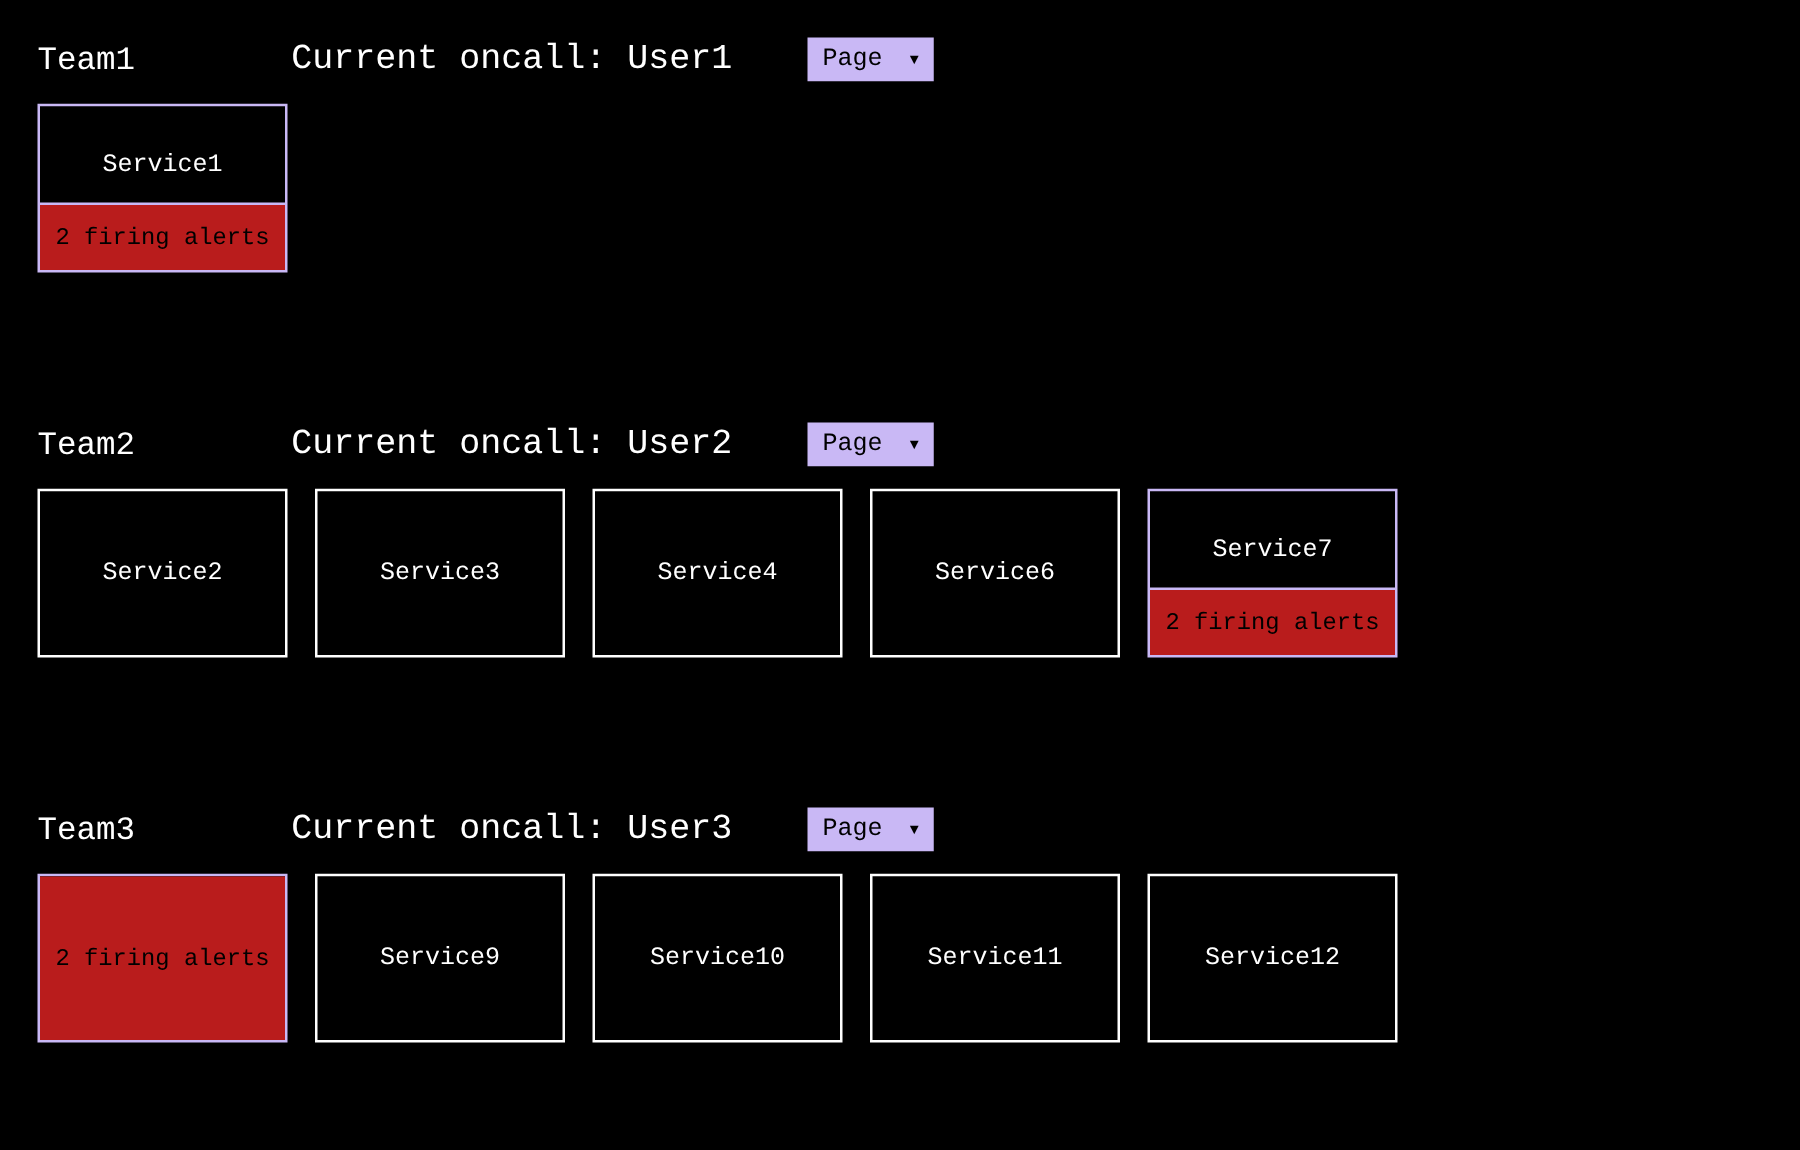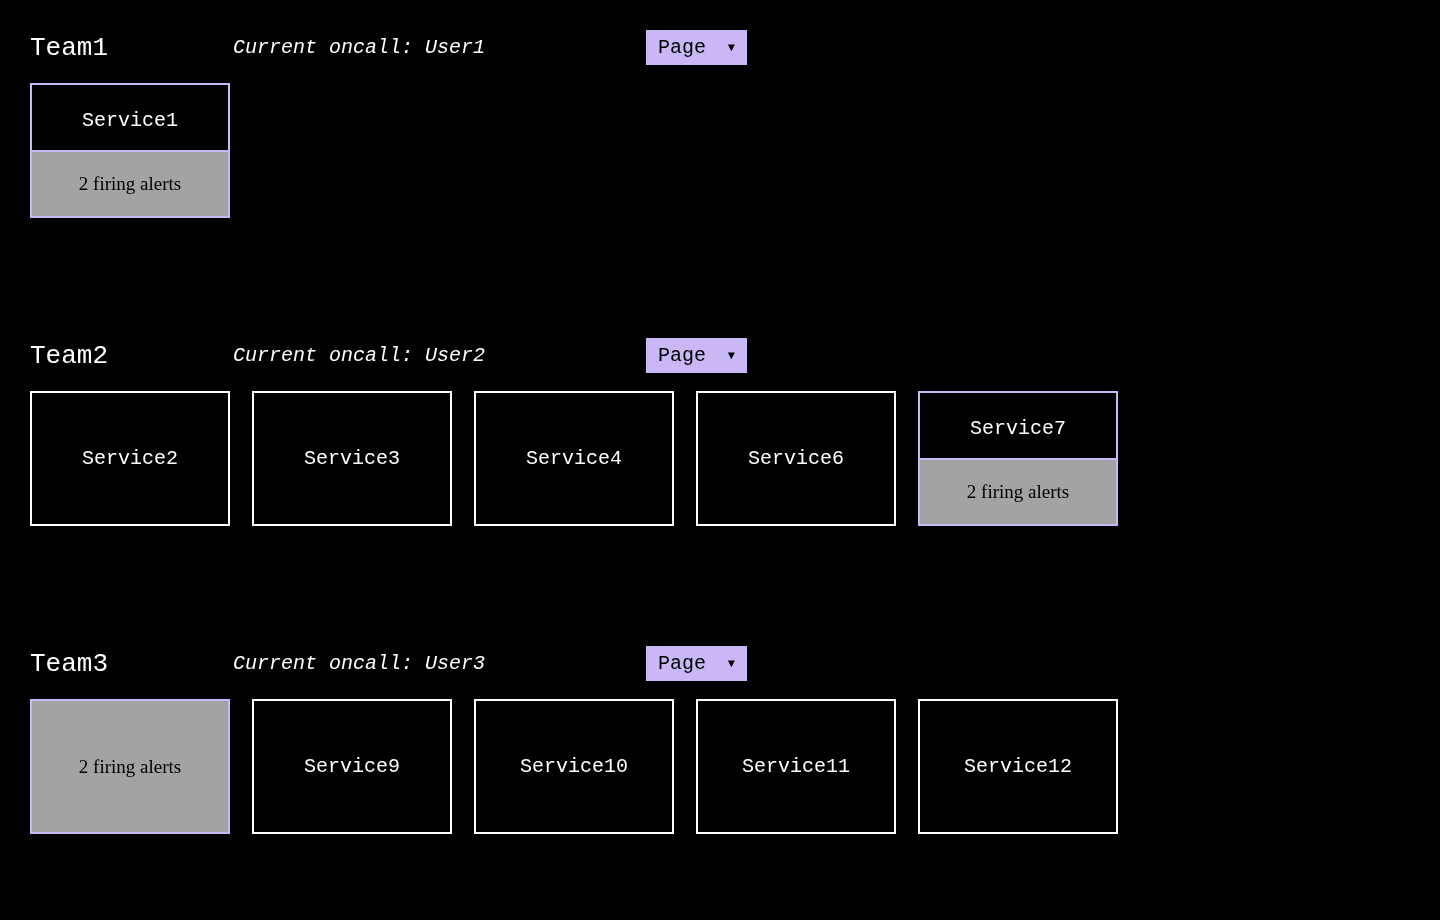--- a/index.html
+++ b/index.html
@@ -16,24 +16,23 @@
       align-items: center;
       gap: 23px;
       margin-bottom: 18px;
     }
     .team-name {
       font-size: 26px;
       font-weight: 400;
       min-width: 180px;
     }
     .oncall-label {
-      font-size: 20px;
+      font-size: 28px;
       font-weight: 400;
       min-width: 370px;
-      font-style: italic;
     }
     .page-select {
       background: #c9b8f5;
       color: #000;
       font-family: inherit;
       font-size: 20px;
       border: none;
       padding: 6px 40px 6px 12px;
       cursor: pointer;
       appearance: none;
@@ -69,36 +68,35 @@
       align-items: center;
       font-size: 20px;
       position: relative;
       overflow: hidden;
     }
     .service-card.has-alert {
       border-color: #c9b8f5;
       justify-content: flex-start;
     }
     .service-card.has-alert .service-name {
-      padding-top: 24px;
+      padding-top: 36px;
       padding-bottom: 18px;
       width: 100%;
       text-align: center;
       border-bottom: 2px solid #c9b8f5;
     }
     .alert-banner {
-      background: #a3a3a3;
+      background: #b91c1c;
       color: #000;
       width: 100%;
       flex: 1;
       display: flex;
       align-items: center;
       justify-content: center;
       font-size: 19px;
-      font-family: Liberation Serif, serif;
     }
   </style>
 </head>
 <body>
 
 <div id="root">
     <div class="team-section">
       <div class="team-header">
         <div class="team-name">Team1</div>
         <div class="oncall-label"><span>Current oncall: </span><span>User1</span></div>

